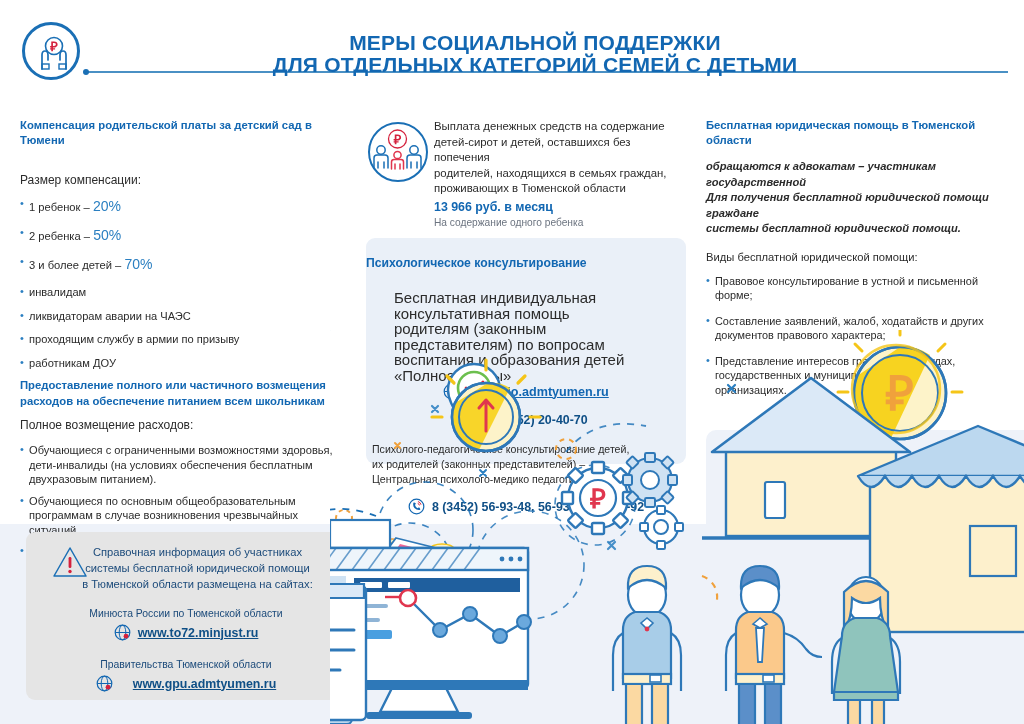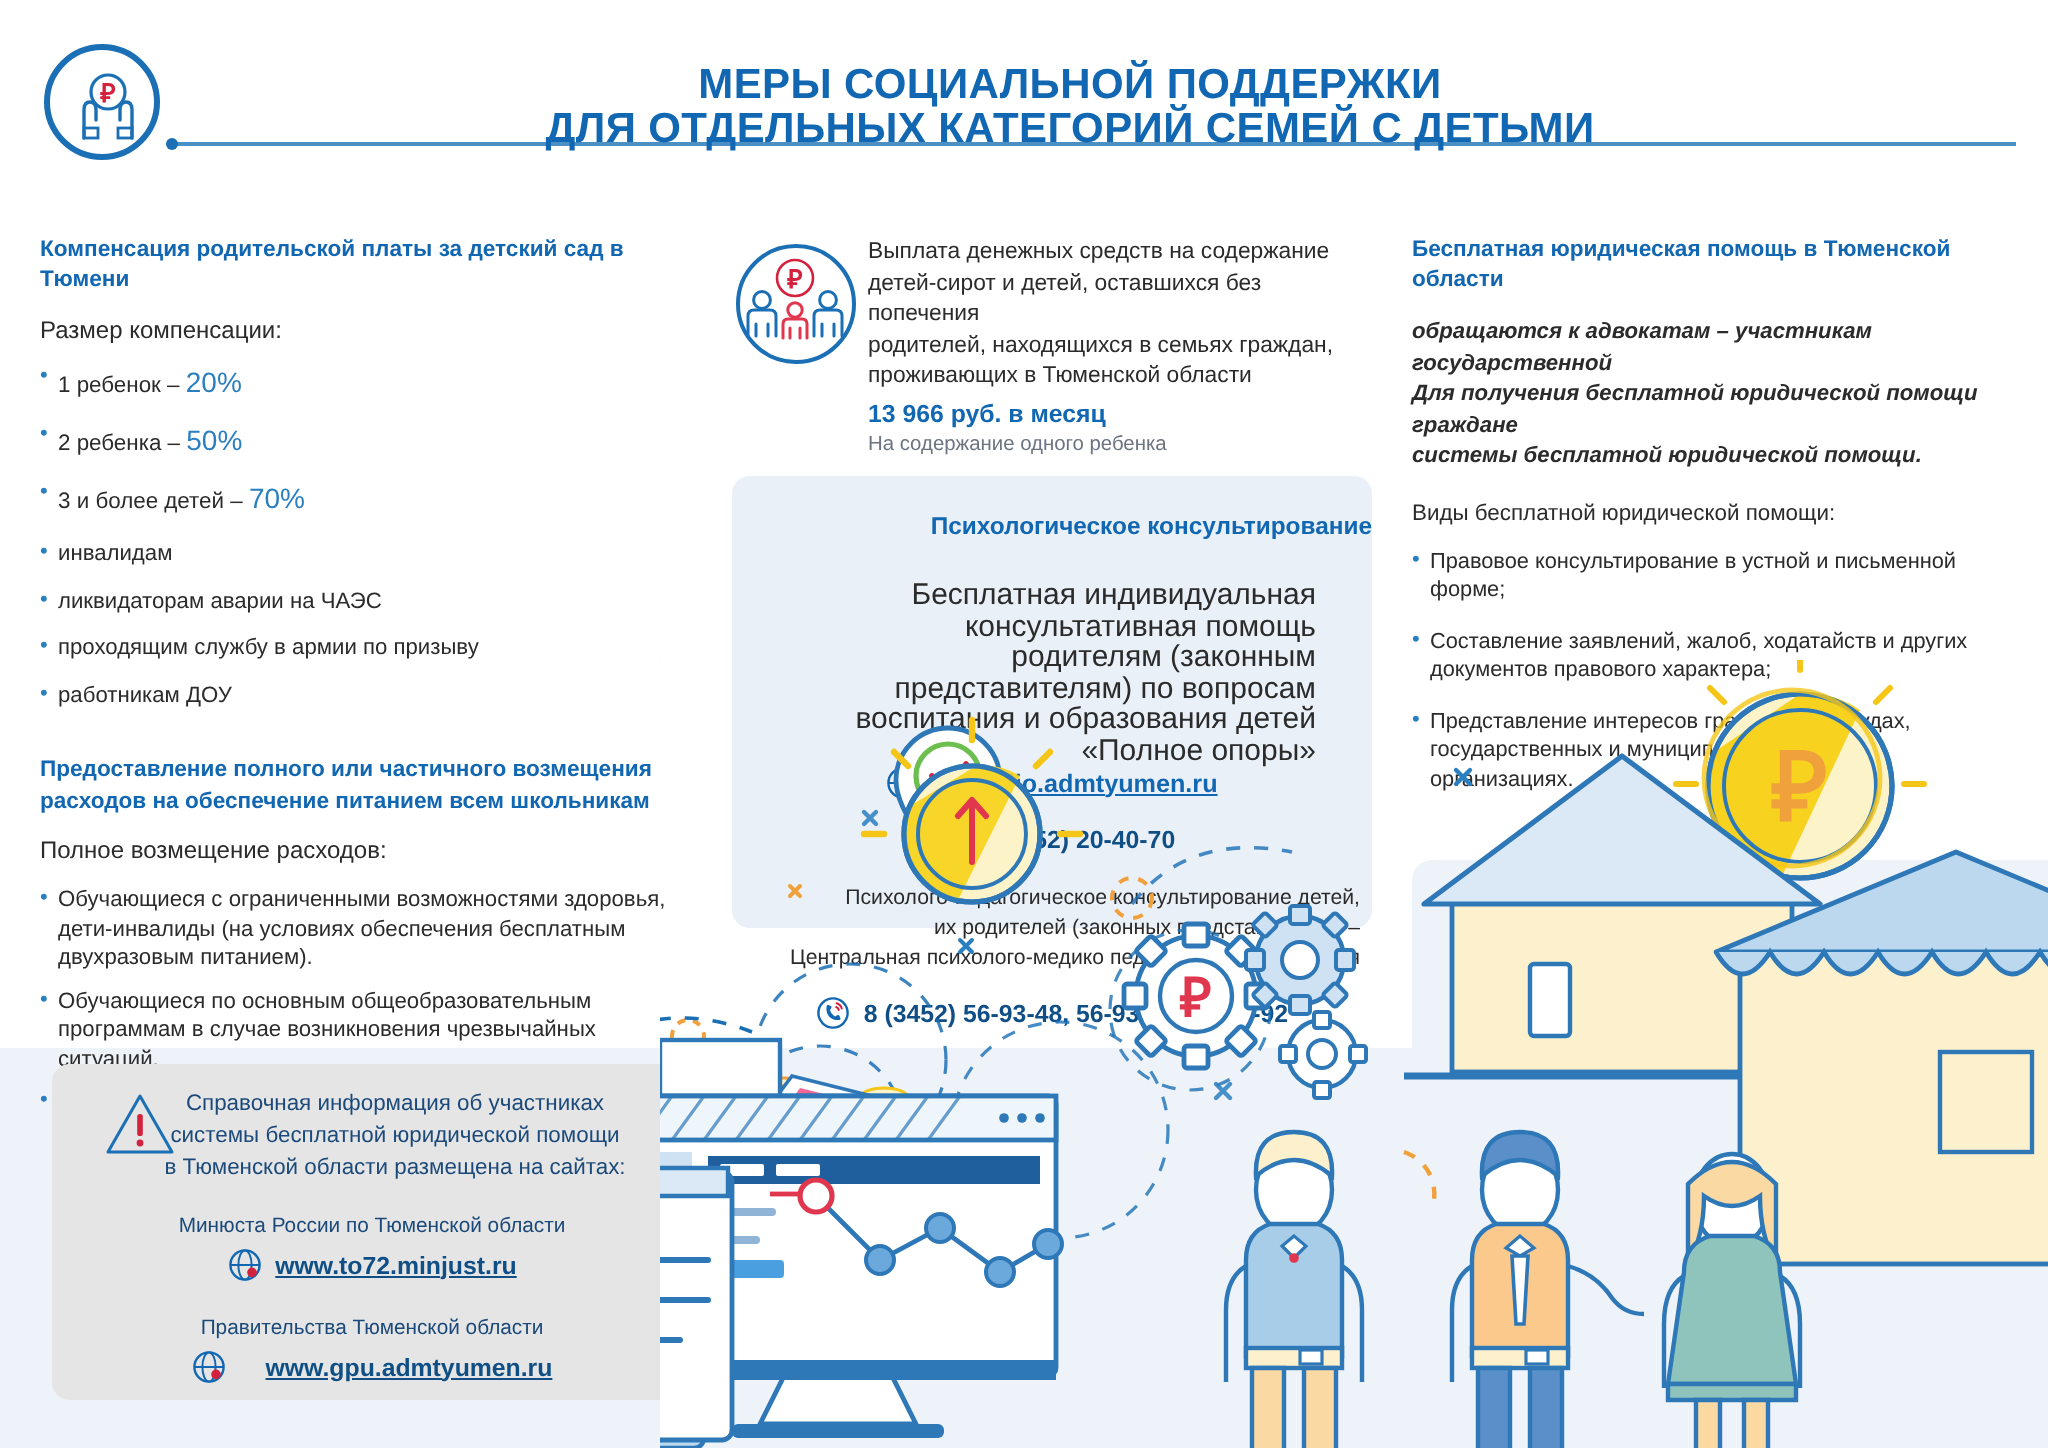--- a/index.html
+++ b/index.html
@@ -56,21 +56,21 @@
   }
   .bullet { position: relative; padding-left: 9px; }
   .bullet::before {
     content: "•"; position: absolute; left: 0; top: -1px;
     color: #2a7fc1; font-size: 11px;
   }
   .pct { color: #2a7fc1; font-size: 14px; font-weight: normal; text-align: right; }
 
   
   .col-left { position: absolute; left: 20px; top: 118px; width: 330px; }
-  .col-left .sec-title { margin-bottom: 10px; }
+  .col-left .sec-title { margin-bottom: 25px; }
   .lead { color: #2b2b2b; font-size: 12px; margin-bottom: 11px; }
   .li-row { margin-bottom: 13px; font-size: 11.2px; color: #2b2b2b; }
   .lead2 { color: #2b2b2b; font-size: 11.4px; margin: 7px 0 9px 0; }
   .li-row2 { margin-bottom: 9px; font-size: 11.1px; color: #2b2b2b; line-height: 14.5px; }
 
   .col-left-2 { position: absolute; left: 20px; top: 378px; width: 330px; }
   .col-left-2 .sec-title { margin-bottom: 9px; line-height: 15.5px; }
   .li-row3 { margin-bottom: 7px; font-size: 11.1px; color: #2b2b2b; line-height: 14.5px; }
 
   
@@ -80,21 +80,21 @@
     border: 2.5px solid #1a6fb5; border-radius: 50%; background: #fff;
   }
   .center-top-text { position: absolute; left: 434px; top: 119px; width: 252px; }
   .center-top-text .ct-line { color: #2b2b2b; font-size: 11.4px; line-height: 15.5px; }
   .amount { color: #1267b2; font-weight: bold; font-size: 12.4px; margin-top: 3px; }
   .amount-sub { color: #6c7480; font-size: 10.2px; margin-top: 3px; }
 
   .psy-box {
     position: absolute; left: 366px; top: 238px; width: 320px; height: 226px;
     background: #eaf0f8; border-radius: 9px;
-    text-align: right;
+    text-align: left;
   }
   .psy-title {
     color: #1267b2; font-weight: bold; font-size: 12.2px;
     margin-top: 18px;
   }
   .psy-desc {
     color: #2b2b2b; font-size: 15px; line-height: 15.5px;
     margin-top: 20px; padding: 0 28px;
   }
   .psy-link-row {

